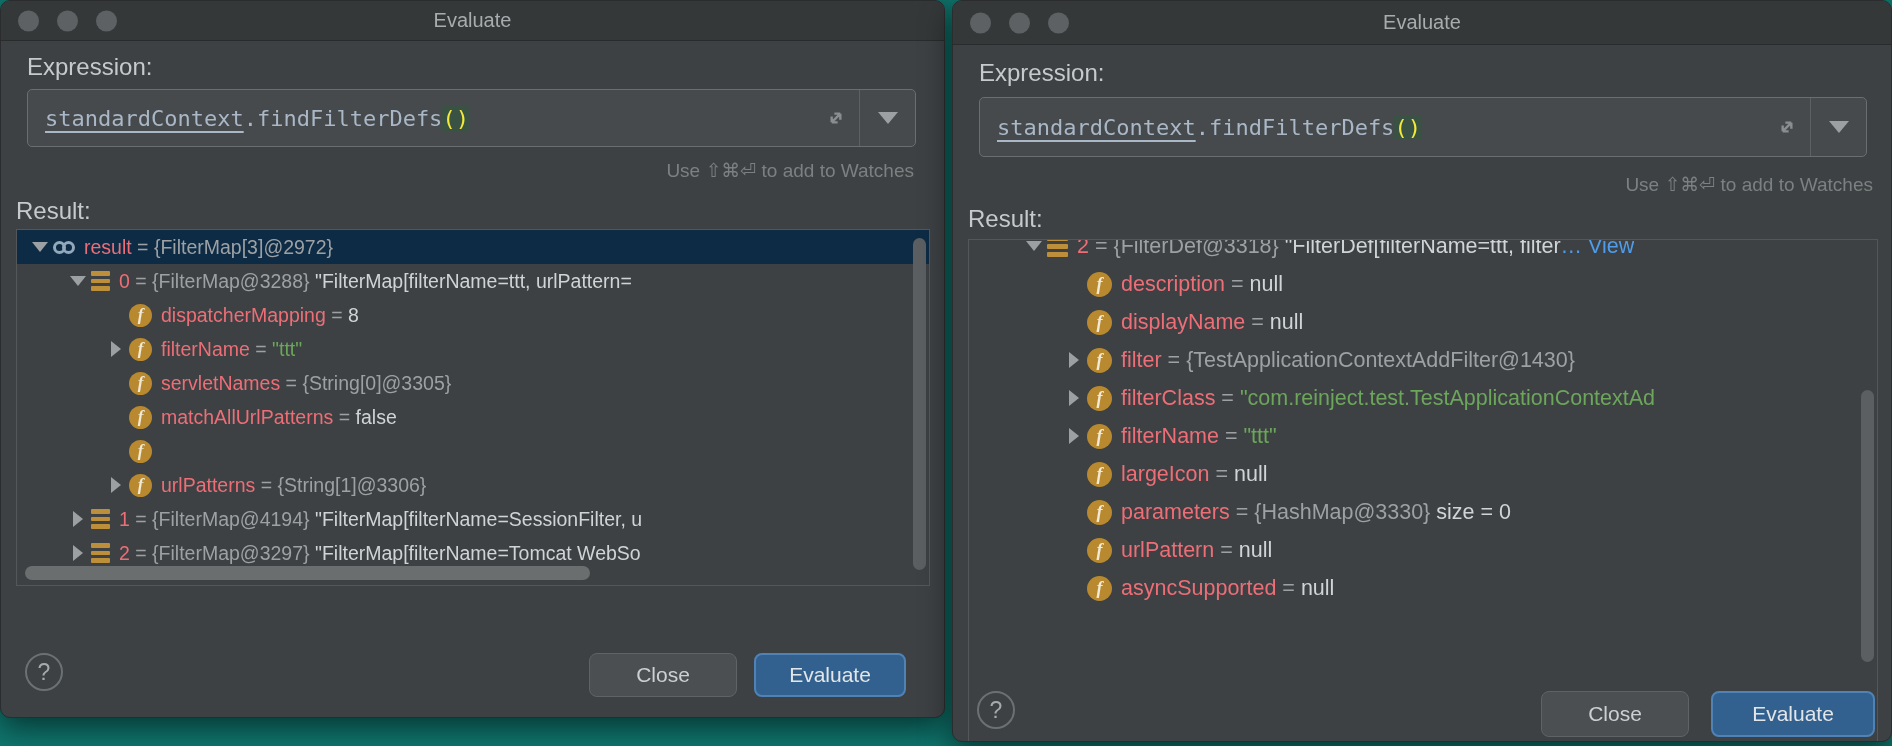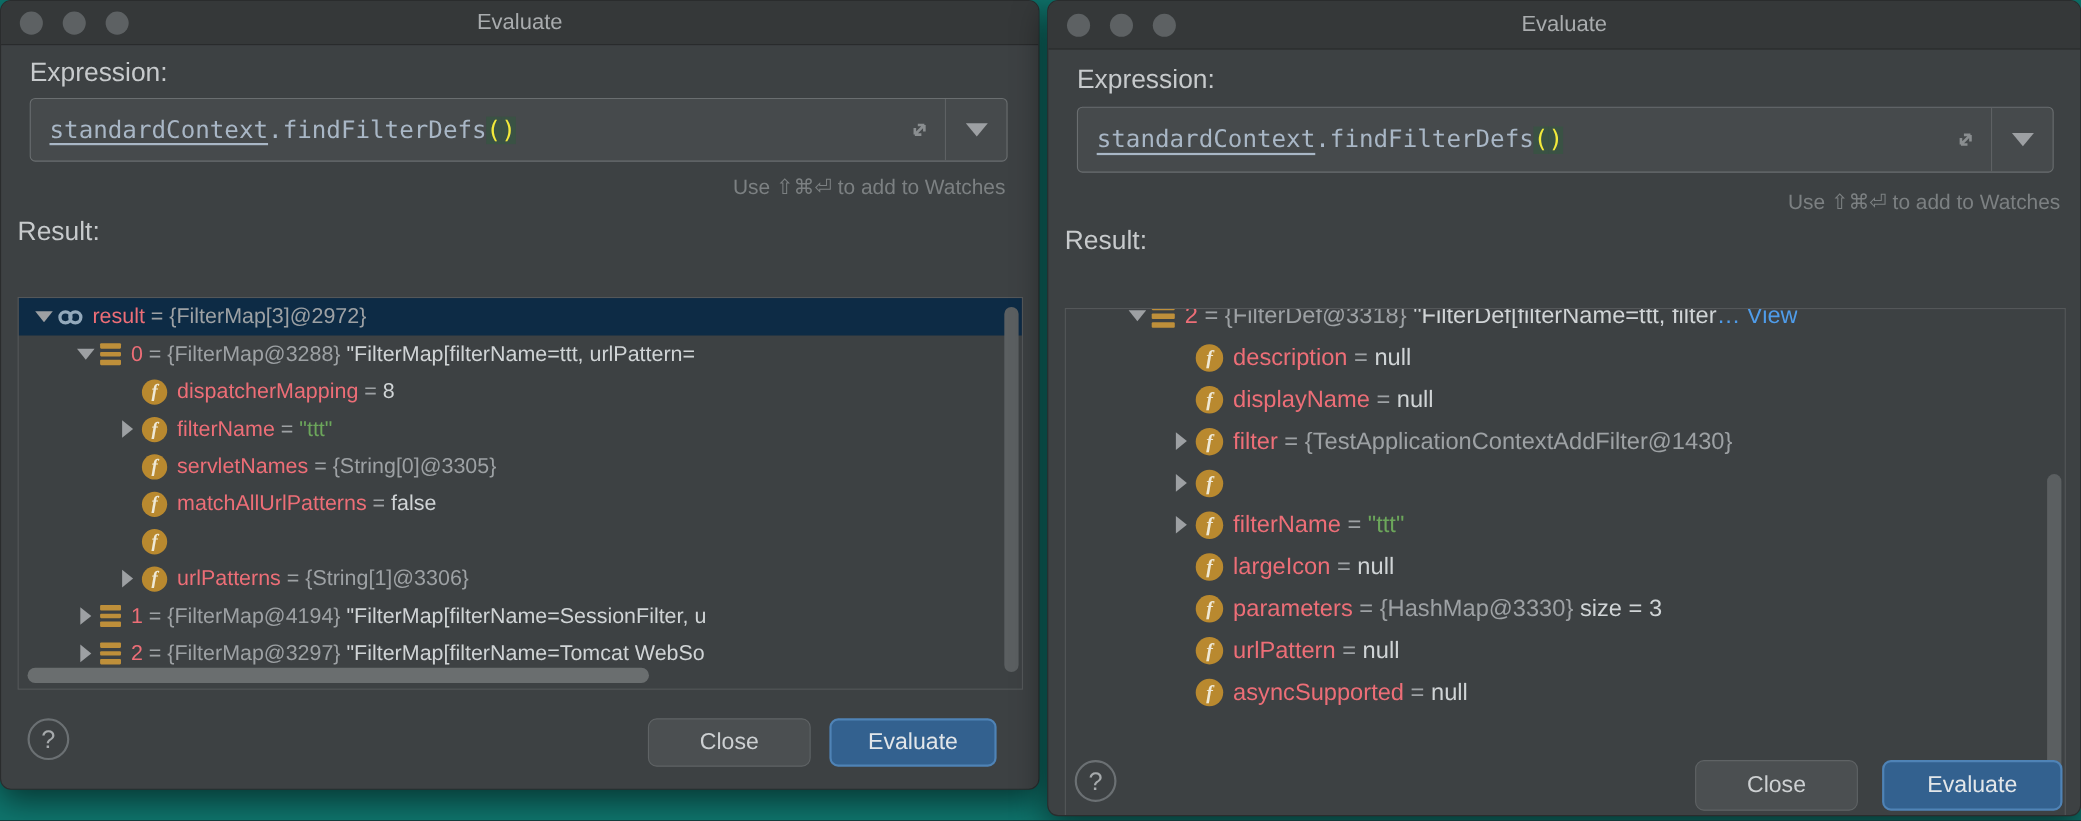--- a/index.html
+++ b/index.html
@@ -30,21 +30,21 @@
   .expr-obj { text-decoration:underline; text-underline-offset:5px; text-decoration-thickness:1.5px; }
   .paren { color:#F3EA3B; background:#3A5244; }
   .expand-btn { width:46px; display:flex; align-items:center; justify-content:center; }
   .combo-sep { width:1px; background:#5E6163; }
   .dd-btn { width:55px; display:flex; align-items:center; justify-content:center; }
   .dd-arrow { width:0; height:0; border-left:10px solid transparent; border-right:10px solid transparent;
               border-top:12px solid #9DA0A3; }
 
   .hint { position:absolute; color:#7C8082; font-size:19px; }
 
-  .tree { position:absolute; border:1px solid #545759; background:#3D4143; overflow:hidden;margin-top:41px; }
+  .tree { position:absolute; border:1px solid #545759; background:#3D4143; overflow:hidden; }
   .tree-rows { overflow:hidden; }
   .clip-top .tree-rows { margin-top:-13px; }
   .tree-row { display:flex; align-items:center; height:34px; white-space:nowrap; font-size:19.5px; }
   .lg .tree-row { height:38px; font-size:21.5px; }
   .tree-row.selected { background:#0D2B45; }
   .indent { flex:0 0 auto; }
   .d0 { width:10px; } .d1 { width:48px; } .d2 { width:86px; }
   .lg .d1 { width:52px; } .lg .d2 { width:92px; }
   .arrow { flex:0 0 auto; width:26px; display:flex; align-items:center; justify-content:center; }
   .arrow.down i { display:block; width:0; height:0; border-left:8px solid transparent;
@@ -287,40 +287,41 @@
             </span>
             <span class="node-icon icon-field">f</span>
             <span class="row-text"><span class="seg-name">filter</span><span class="seg-eq"> = </span><span class="seg-ref">{TestApplicationContextAddFilter@1430}</span></span>
           </div>
           <div class="tree-row">
             <span class="indent d2"></span>
             <span class="arrow right">
               <i></i>
             </span>
             <span class="node-icon icon-field">f</span>
+            <span class="row-text"><span class="seg-name">filterClass</span><span class="seg-eq"> = </span><span class="seg-string">"com.reinject.test.TestApplicationContextAd</span></span>
           </div>
           <div class="tree-row">
             <span class="indent d2"></span>
             <span class="arrow right">
               <i></i>
             </span>
             <span class="node-icon icon-field">f</span>
             <span class="row-text"><span class="seg-name">filterName</span><span class="seg-eq"> = </span><span class="seg-string">"ttt"</span></span>
           </div>
           <div class="tree-row">
             <span class="indent d2"></span>
             <span class="arrow none"></span>
             <span class="node-icon icon-field">f</span>
             <span class="row-text"><span class="seg-name">largeIcon</span><span class="seg-eq"> = </span><span class="seg-plain">null</span></span>
           </div>
           <div class="tree-row">
             <span class="indent d2"></span>
             <span class="arrow none"></span>
             <span class="node-icon icon-field">f</span>
-            <span class="row-text"><span class="seg-name">parameters</span><span class="seg-eq"> = </span><span class="seg-ref">{HashMap@3330}</span><span class="seg-plain">  size = 3</span></span>
+            <span class="row-text"><span class="seg-name">parameters</span><span class="seg-eq"> = </span><span class="seg-ref">{HashMap@3330}</span><span class="seg-plain">  size = 0</span></span>
           </div>
           <div class="tree-row">
             <span class="indent d2"></span>
             <span class="arrow none"></span>
             <span class="node-icon icon-field">f</span>
             <span class="row-text"><span class="seg-name">urlPattern</span><span class="seg-eq"> = </span><span class="seg-plain">null</span></span>
           </div>
           <div class="tree-row">
             <span class="indent d2"></span>
             <span class="arrow none"></span>

